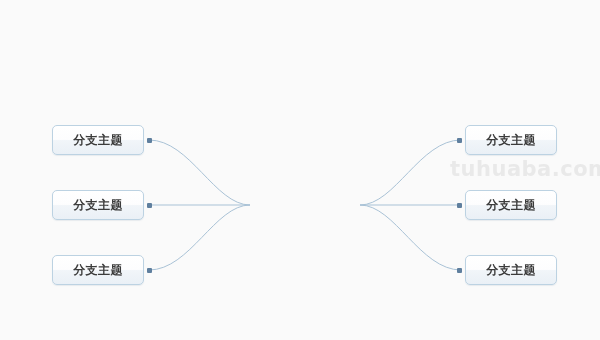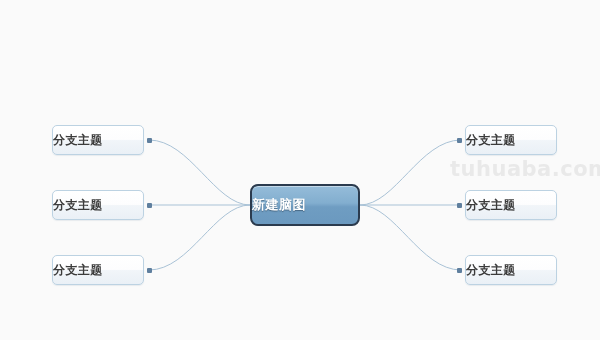--- a/index.html
+++ b/index.html
@@ -36,21 +36,21 @@
     width: 600px;
     height: 340px;
     z-index: 3;
   }
 
   .node {
     position: absolute;
     box-sizing: border-box;
     display: flex;
     align-items: center;
-    justify-content: flex-start;
+    justify-content: center;
     white-space: nowrap;
   }
 
   
   .node-central {
     width: 110px;
     height: 42px;
     border: 2px solid #2b3b4e;
     border-radius: 8px;
     background: linear-gradient(180deg, #95bcd9 0%, #82aecf 45%, #6f9dc2 55%, #6b99bf 100%);
@@ -115,23 +115,20 @@
       <path d="M 250 205 C 215 205, 190 140, 149 140" fill="none" stroke="#a9c2d6" stroke-width="1"></path>
       <path d="M 250 205 L 149 205" fill="none" stroke="#a9c2d6" stroke-width="1"></path>
       <path d="M 250 205 C 215 205, 190 270, 149 270" fill="none" stroke="#a9c2d6" stroke-width="1"></path>
       <path d="M 360 205 C 395 205, 420 140, 461 140" fill="none" stroke="#a9c2d6" stroke-width="1"></path>
       <path d="M 360 205 L 461 205" fill="none" stroke="#a9c2d6" stroke-width="1"></path>
       <path d="M 360 205 C 395 205, 420 270, 461 270" fill="none" stroke="#a9c2d6" stroke-width="1"></path>
     </svg>
 
   <div id="node-layer">
 
-    <div class="node node-central" style="left:250px; top:184px;">
-      <span class="node-label">新建脑图</span>
-    </div>
 
   <div class="node node-branch" style="left: 52px; top: 125px; width: 92px; height: 30px;">
         <span class="node-label">分支主题</span>
       </div>
       <div class="conn-dot" style="background: rgb(95, 127, 158); top: 137.5px; left: 147px;"></div>
       <div class="node node-branch" style="left: 52px; top: 190px; width: 92px; height: 30px;">
         <span class="node-label">分支主题</span>
       </div>
       <div class="conn-dot" style="background: rgb(95, 127, 158); top: 202.5px; left: 147px;"></div>
       <div class="node node-branch" style="left: 52px; top: 255px; width: 92px; height: 30px;">

